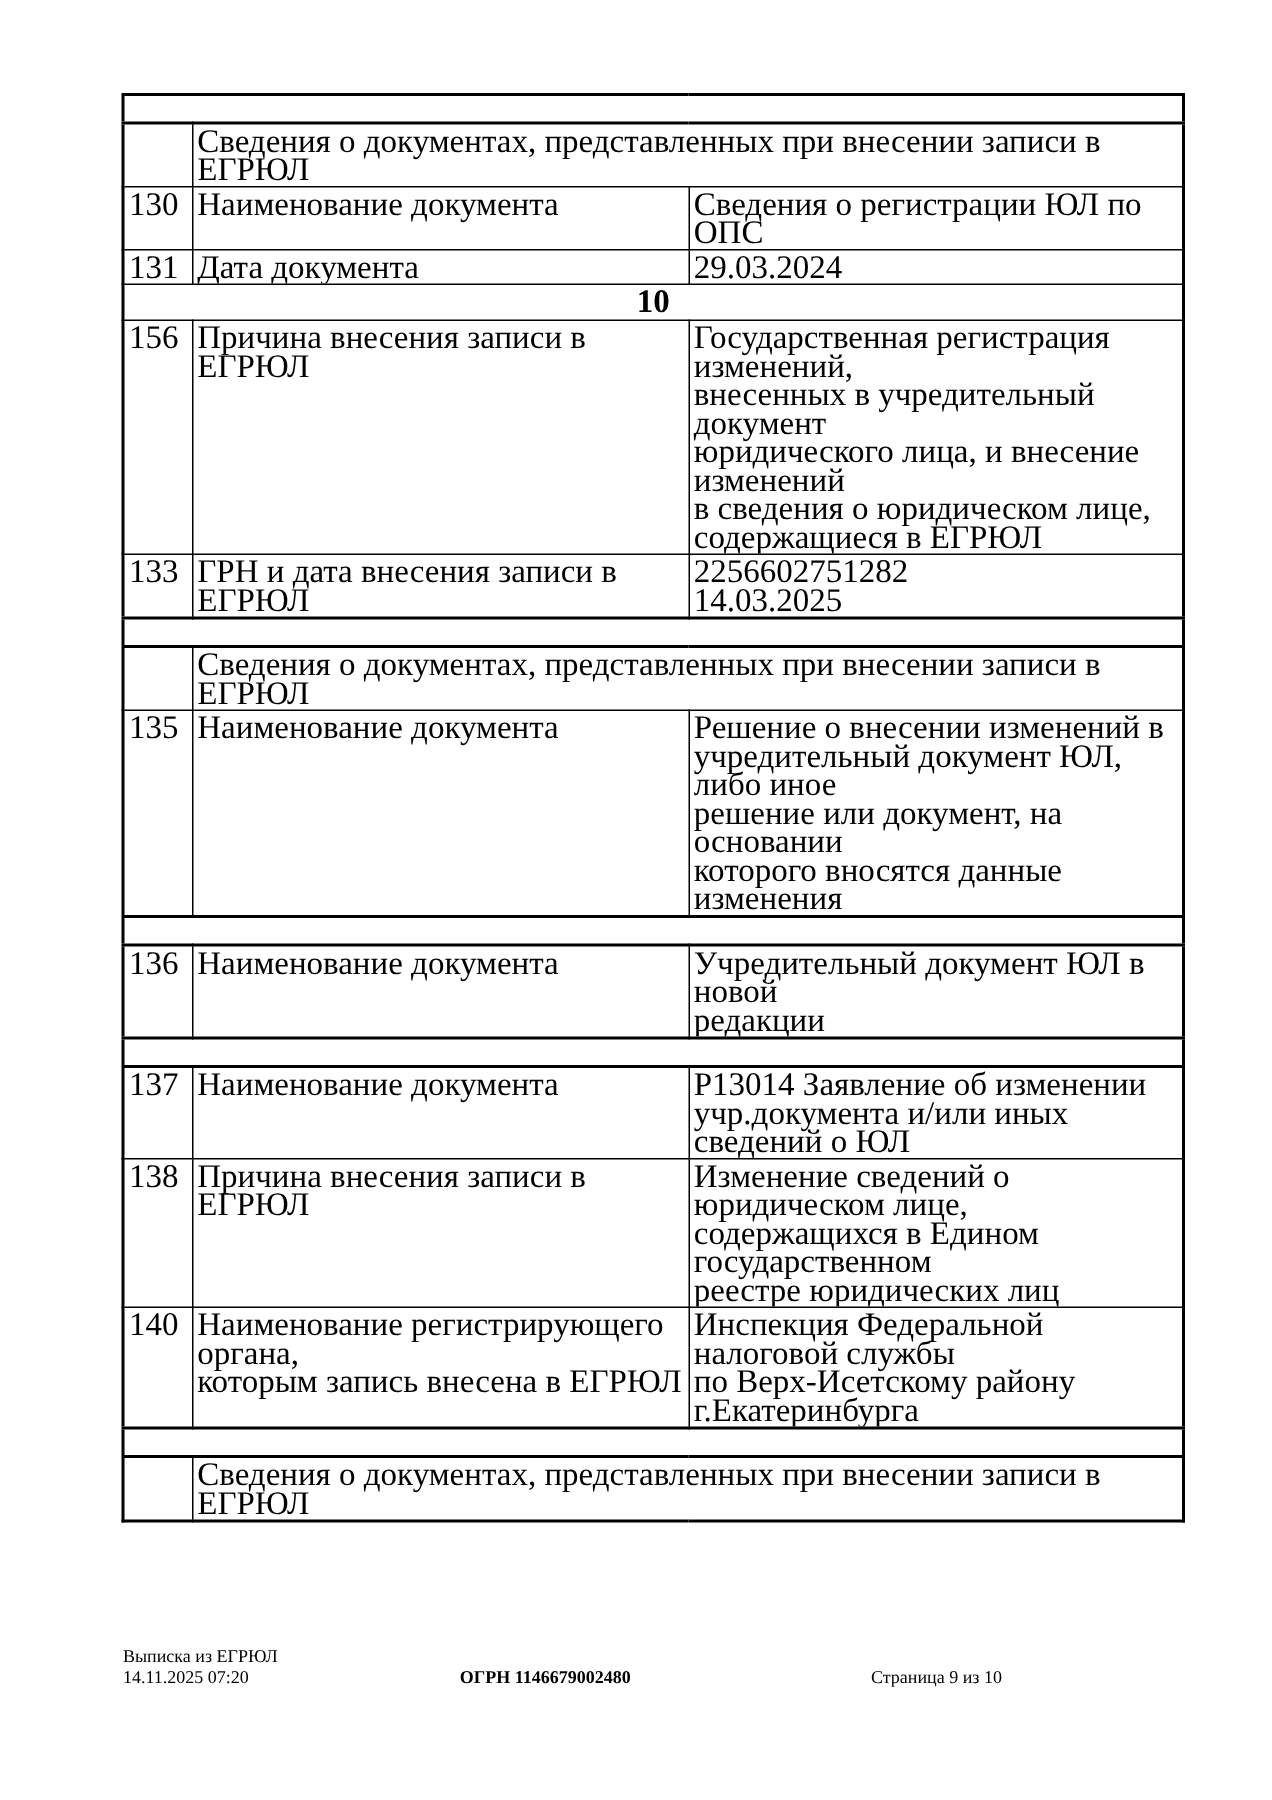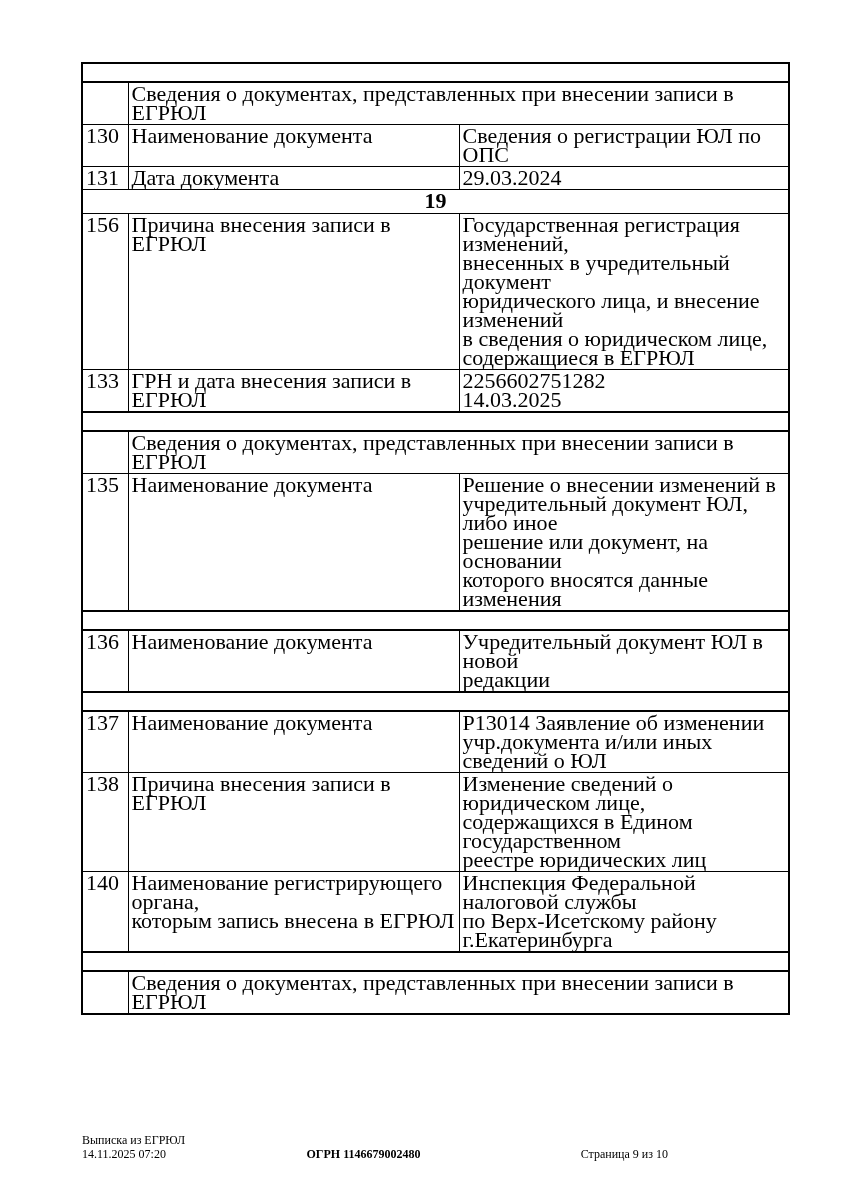--- a/index.html
+++ b/index.html
@@ -50,21 +50,21 @@
     text-align: center;
     font-weight: bold;
     height: 20px;
   }
   td.cell-header {
     white-space: nowrap;
   }
   .footer {
     position: absolute;
     left: 0;
-    top: 1131px;
+    top: 1095px;
     width: 727px;
     height: 30px;
     font-size: 12px;
     line-height: 14px;
   }
   .footer .f-left {
     position: absolute;
     left: 82px;
     bottom: 0;
   }
@@ -104,21 +104,21 @@
           <td class="cell-num">130</td>
           <td class="cell-label">Наименование документа</td>
           <td class="cell-value">Сведения о регистрации ЮЛ по ОПС</td>
         </tr>
         <tr>
           <td class="cell-num">131</td>
           <td class="cell-label">Дата документа</td>
           <td class="cell-value">29.03.2024</td>
         </tr>
         <tr class="row-section">
-          <td colspan="3">19</td>
+          <td colspan="3">10</td>
         </tr>
         <tr>
           <td class="cell-num">156</td>
           <td class="cell-label">Причина внесения записи в ЕГРЮЛ</td>
           <td class="cell-value">Государственная регистрация изменений,
 внесенных в учредительный документ
 юридического лица, и внесение изменений
 в сведения о юридическом лице,
 содержащиеся в ЕГРЮЛ</td>
         </tr>

